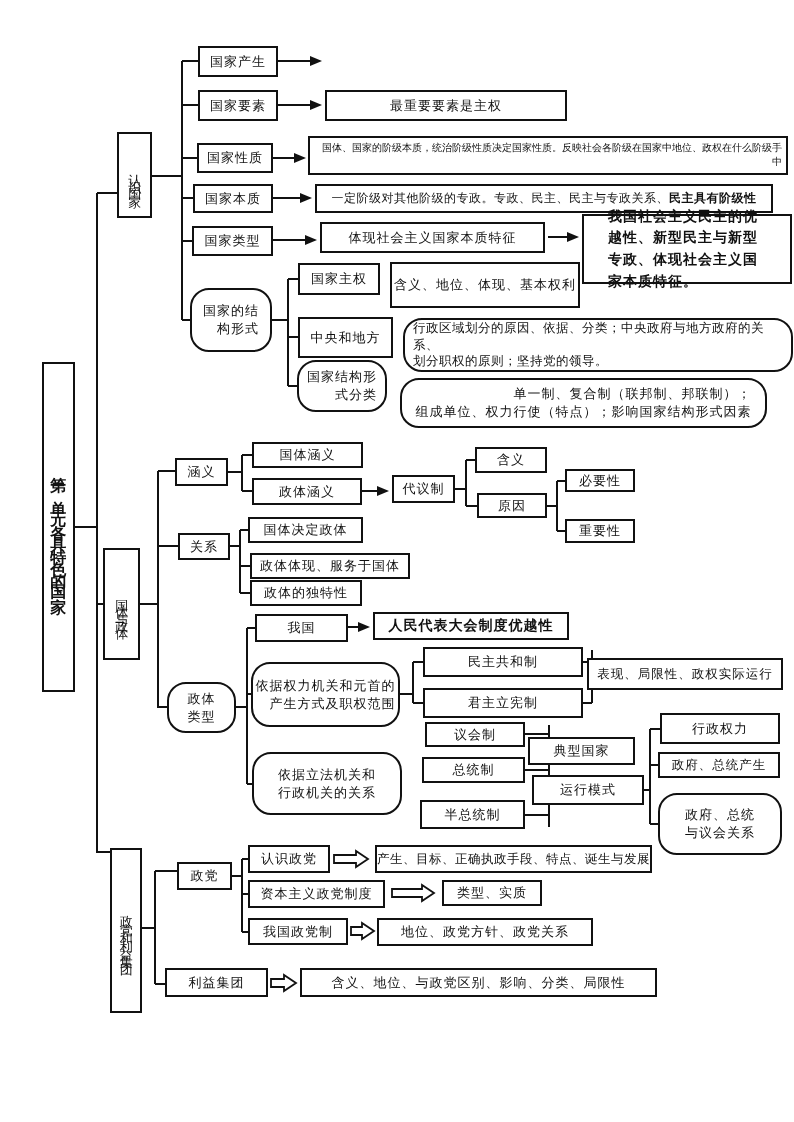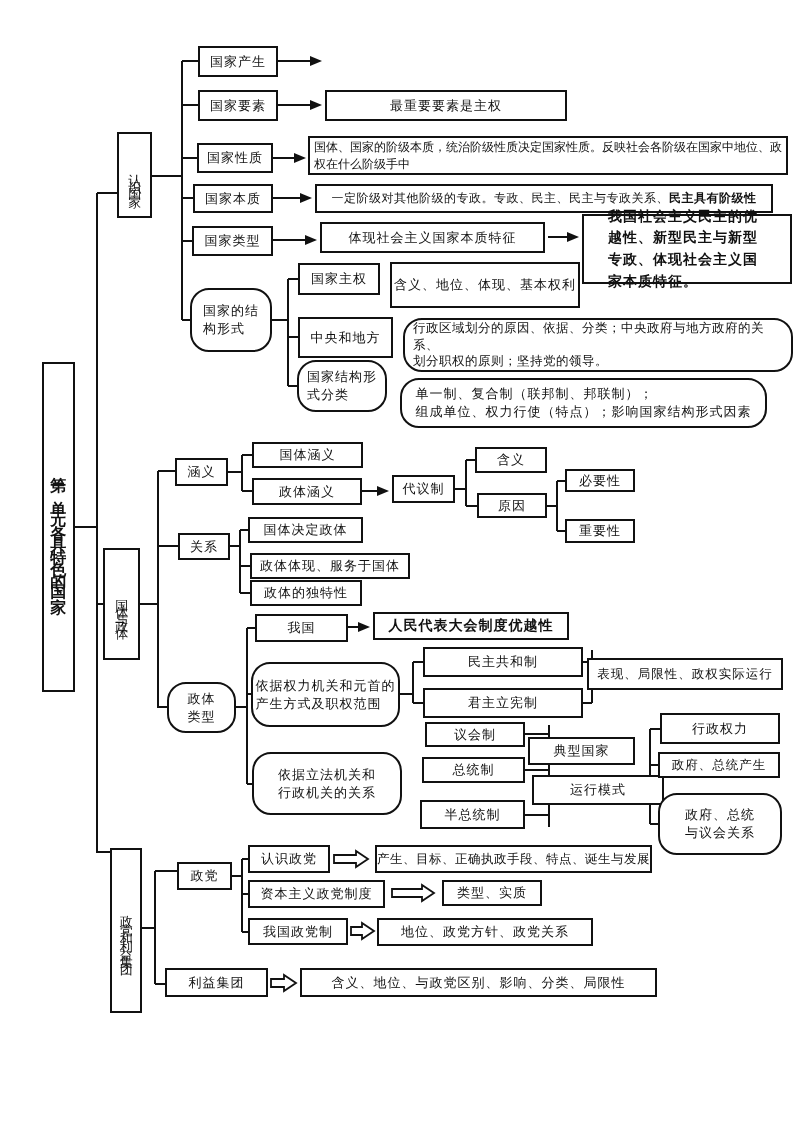--- a/index.html
+++ b/index.html
@@ -1,25 +1,25 @@
 <!DOCTYPE html>
 <html><head>
 <meta charset="utf-8">
 <style>
   html,body{margin:0;padding:0;background:#fff;}
   .canvas{position:relative;width:794px;height:1122px;background:#fff;overflow:hidden;
           font-family:"Liberation Serif","DejaVu Serif",serif;color:#111;}
   .wires{position:absolute;left:0;top:0;z-index:0;}
   .box{position:absolute;z-index:1;border:2px solid #111;background:#fff;box-sizing:border-box;
-       display:flex;align-items:center;justify-content:center;text-align:left;
+       display:flex;align-items:center;justify-content:center;text-align:right;
        font-size:13px;line-height:1.35;letter-spacing:1px;}
   .pre{white-space:pre-line;border-radius:19px;}
   .left{justify-content:flex-start;text-align:left;}
   .bold{font-weight:bold;}
-  .small{font-size:12px;letter-spacing:0;}
+  .small{font-size:10px;letter-spacing:0;font-family:Liberation Mono, monospace;}
   .vtext{writing-mode:vertical-rl;text-orientation:upright;}
 </style>
 </head>
 <body>
 
 <div class="canvas">
 
   <svg class="wires" width="794" height="1122" viewBox="0 0 794 1122">
     <g stroke="#111" stroke-width="2" fill="none">
 
@@ -122,21 +122,21 @@
   <div class="box" style="left:423px;top:688px;width:160px;height:30px">君主立宪制</div>
   <div class="box" style="left:423px;top:647px;width:160px;height:30px">民主共和制</div>
   <div class="box" style="left:587px;top:658px;width:196px;height:32px;font-size:12.5px">表现、局限性、政权实际运行</div>
 
   <div class="box pre" style="left:252px;top:752px;width:150px;height:63px">依据立法机关和
 行政机关的关系</div>
   <div class="box" style="left:425px;top:722px;width:100px;height:25px">议会制</div>
   <div class="box" style="left:422px;top:757px;width:103px;height:26px">总统制</div>
   <div class="box" style="left:420px;top:800px;width:105px;height:29px">半总统制</div>
   <div class="box" style="left:528px;top:737px;width:107px;height:28px">典型国家</div>
-  <div class="box" style="left:532px;top:775px;width:132px;height:30px">运行模式</div>
+  <div class="box" style="left:532px;top:775px;width:112px;height:30px">运行模式</div>
   <div class="box" style="left:660px;top:713px;width:120px;height:31px">行政权力</div>
   <div class="box" style="left:658px;top:752px;width:122px;height:26px;font-size:12.5px">政府、总统产生</div>
   <div class="box pre" style="left:658px;top:793px;width:124px;height:62px">政府、总统
 与议会关系</div>
 
   <div class="box vtext" style="left:110px;top:848px;width:32px;height:165px;letter-spacing:8px;padding-top:5px">政党和利益集团</div>
 
   <div class="box" style="left:177px;top:862px;width:55px;height:28px">政党</div>
   <div class="box" style="left:248px;top:845px;width:82px;height:28px">认识政党</div>
   <div class="box" style="left:375px;top:845px;width:277px;height:28px;font-size:12.5px;letter-spacing:0.5px">产生、目标、正确执政手段、特点、诞生与发展</div>

